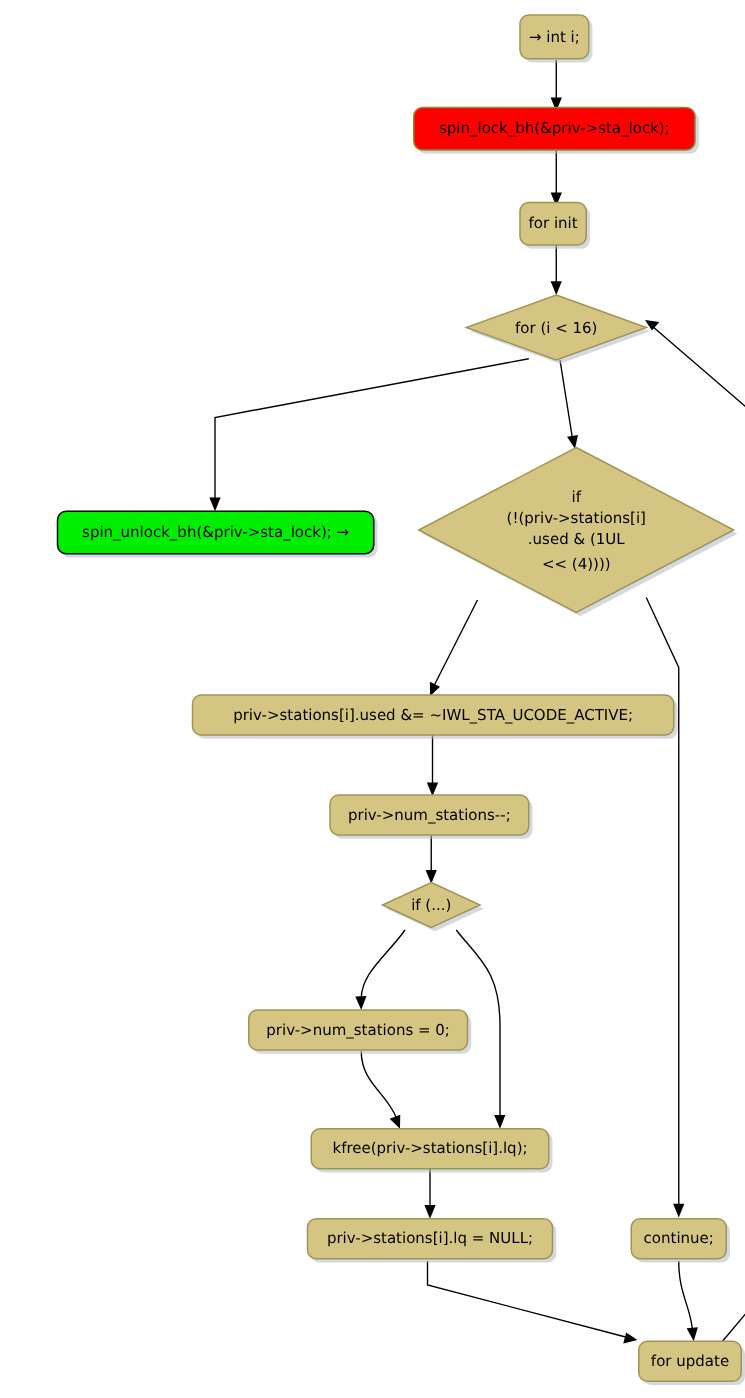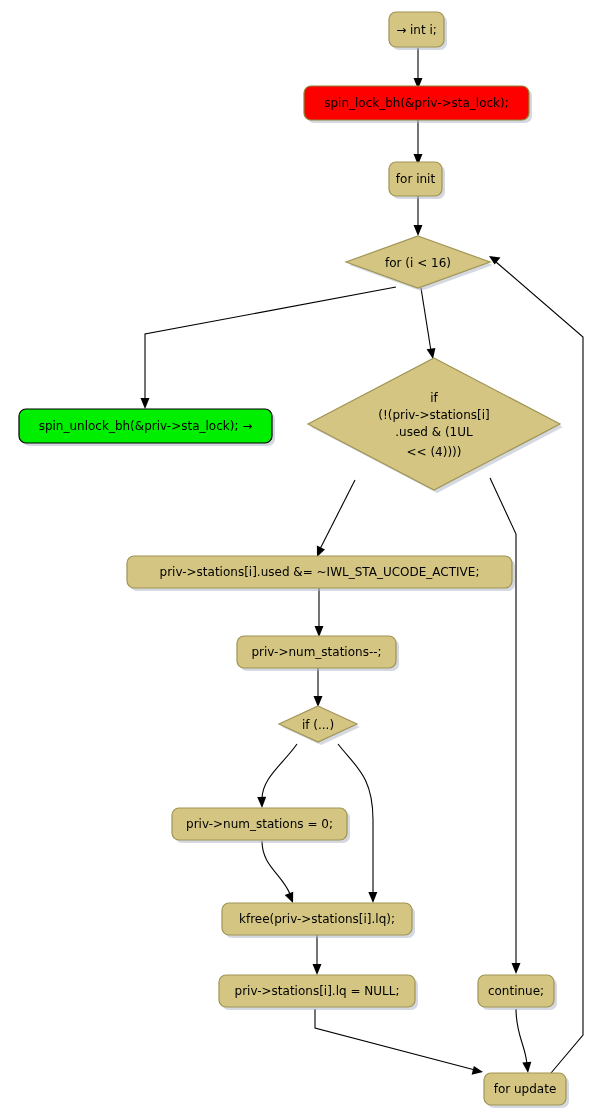--- a/index.html
+++ b/index.html
@@ -10,20 +10,21 @@
   body {
     width: 596px;
     height: 1118px;
     overflow: hidden;
     font-family: "DejaVu Sans", sans-serif;
   }
   #diagram-root {
     position: relative;
     width: 529px;
     height: 1118px;
+    padding-left: 27px;
   }
   svg#flowchart {
     display: block;
     width: 596px;
     height: 1118px;
   }
   .node-text {
     font-family: "DejaVu Sans", sans-serif;
     font-size: 12px;
     fill: #000000;

